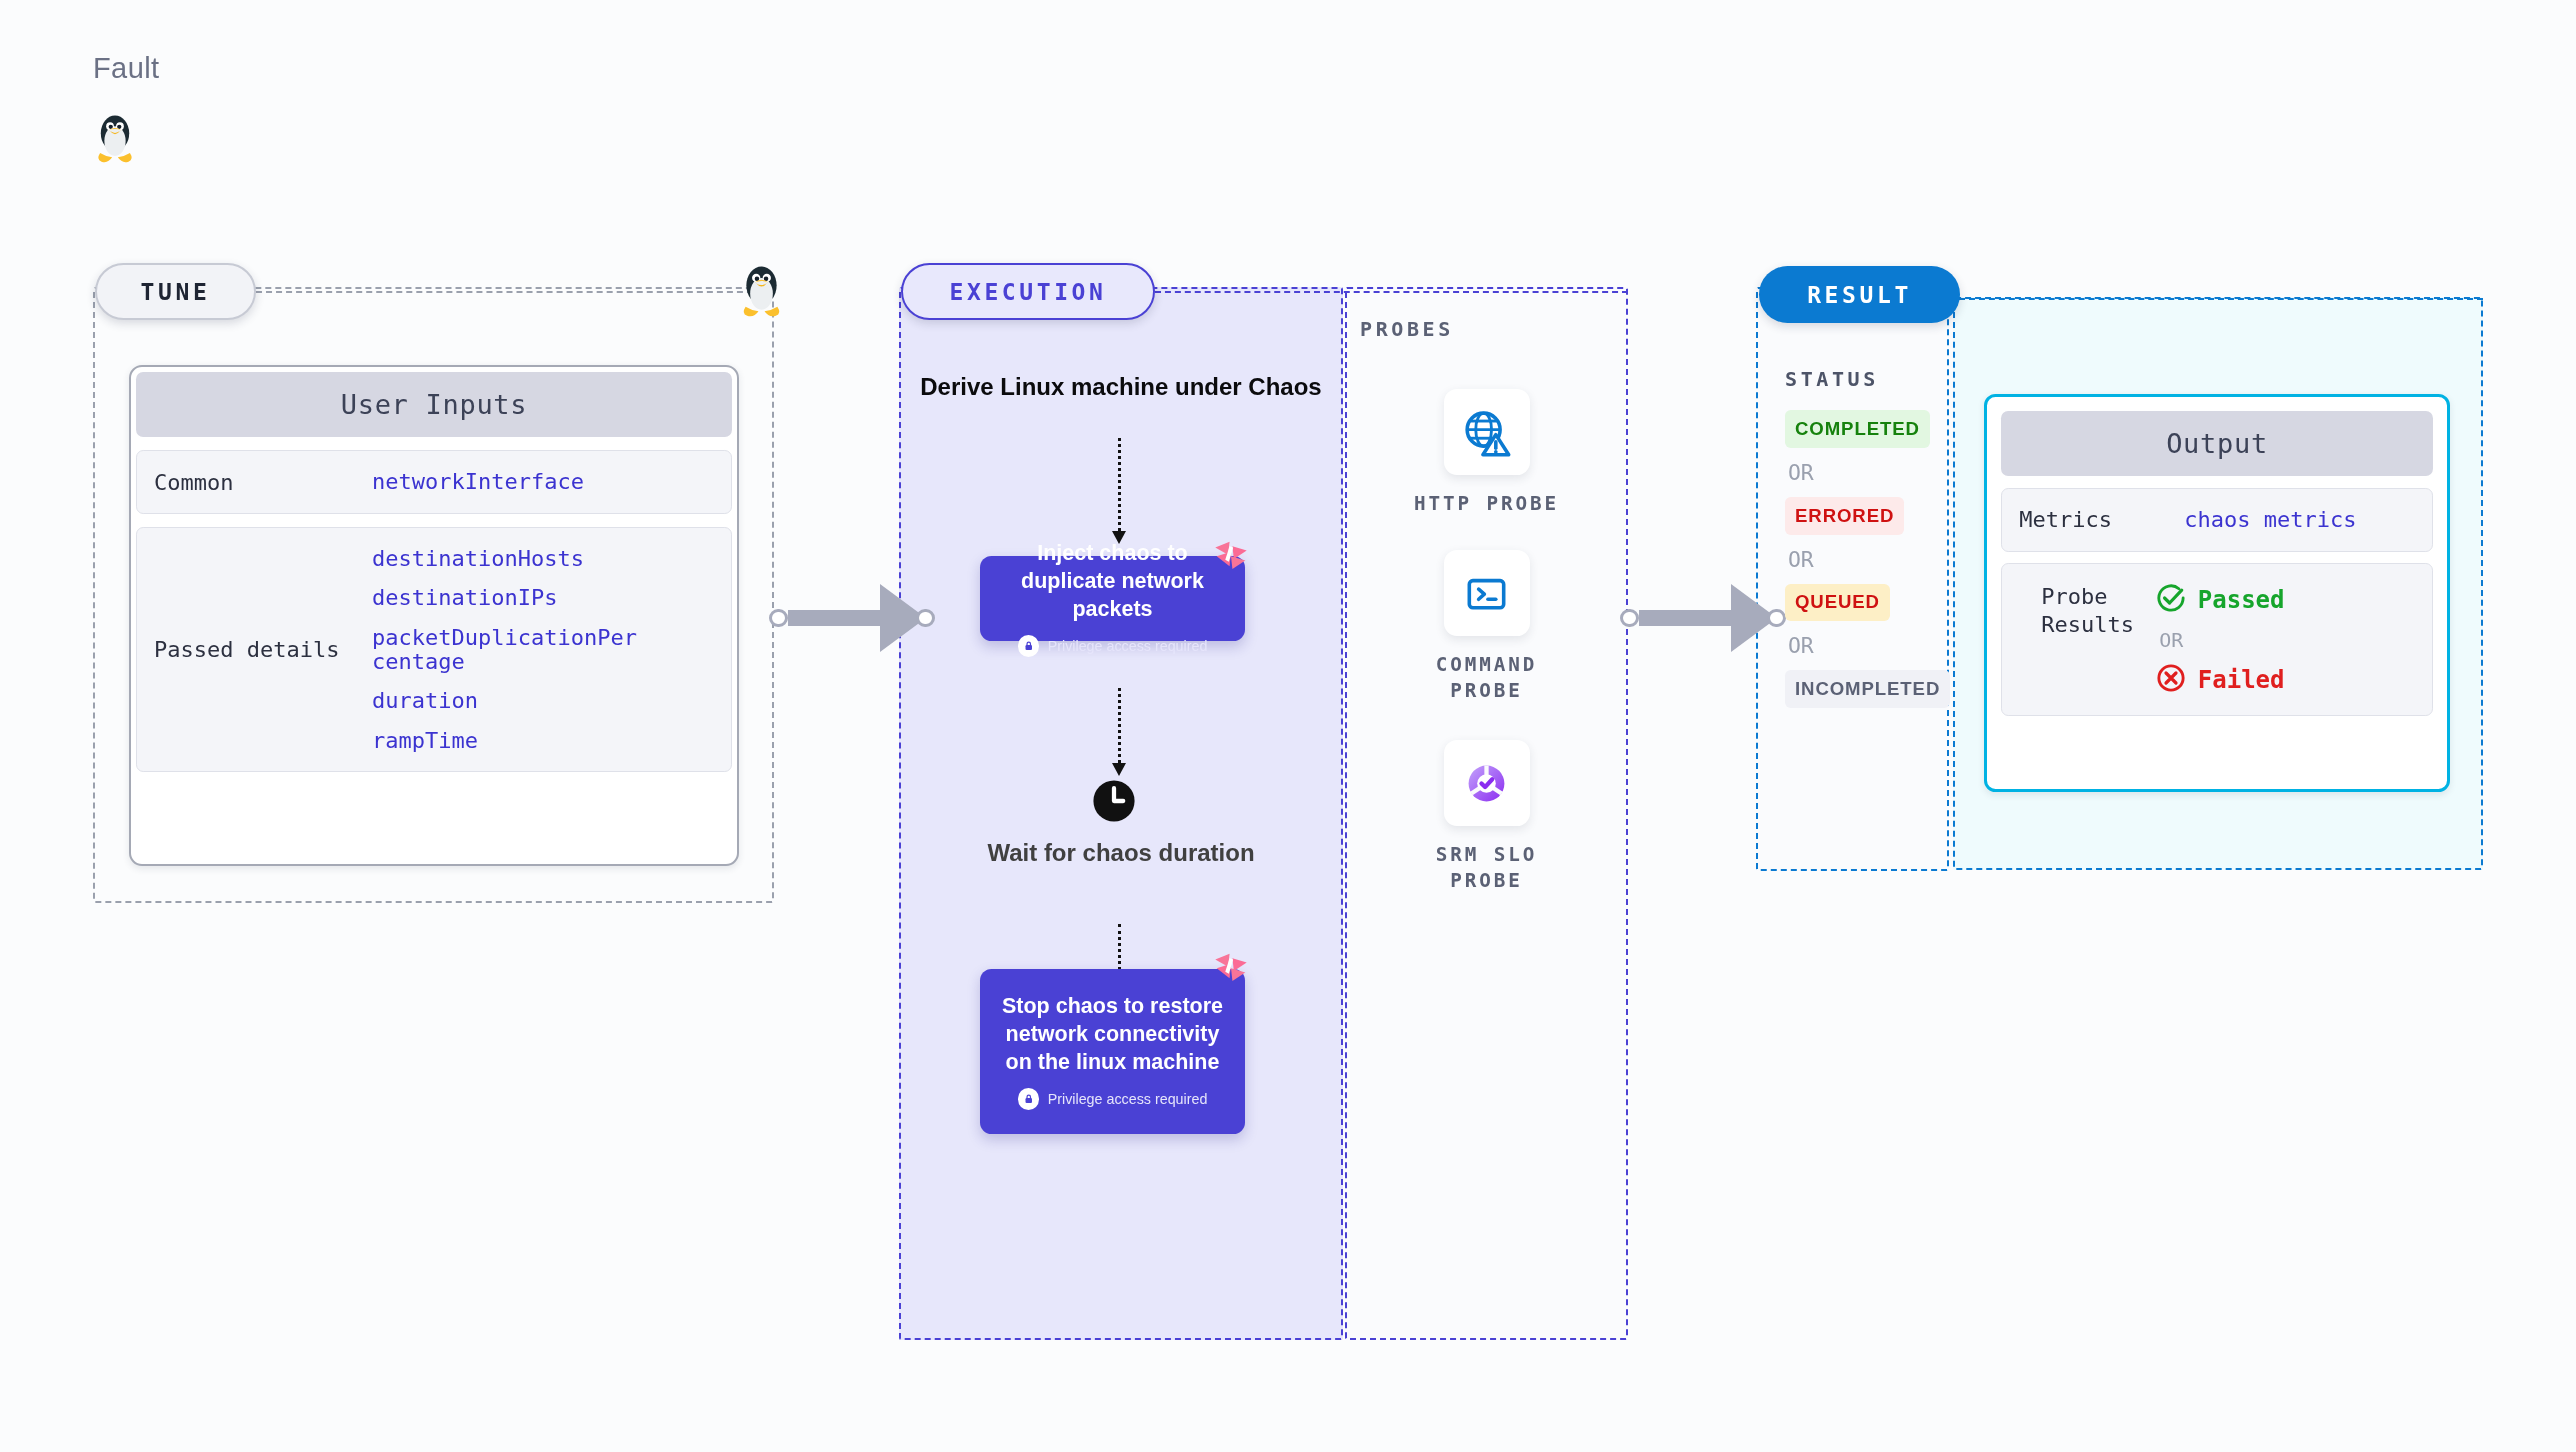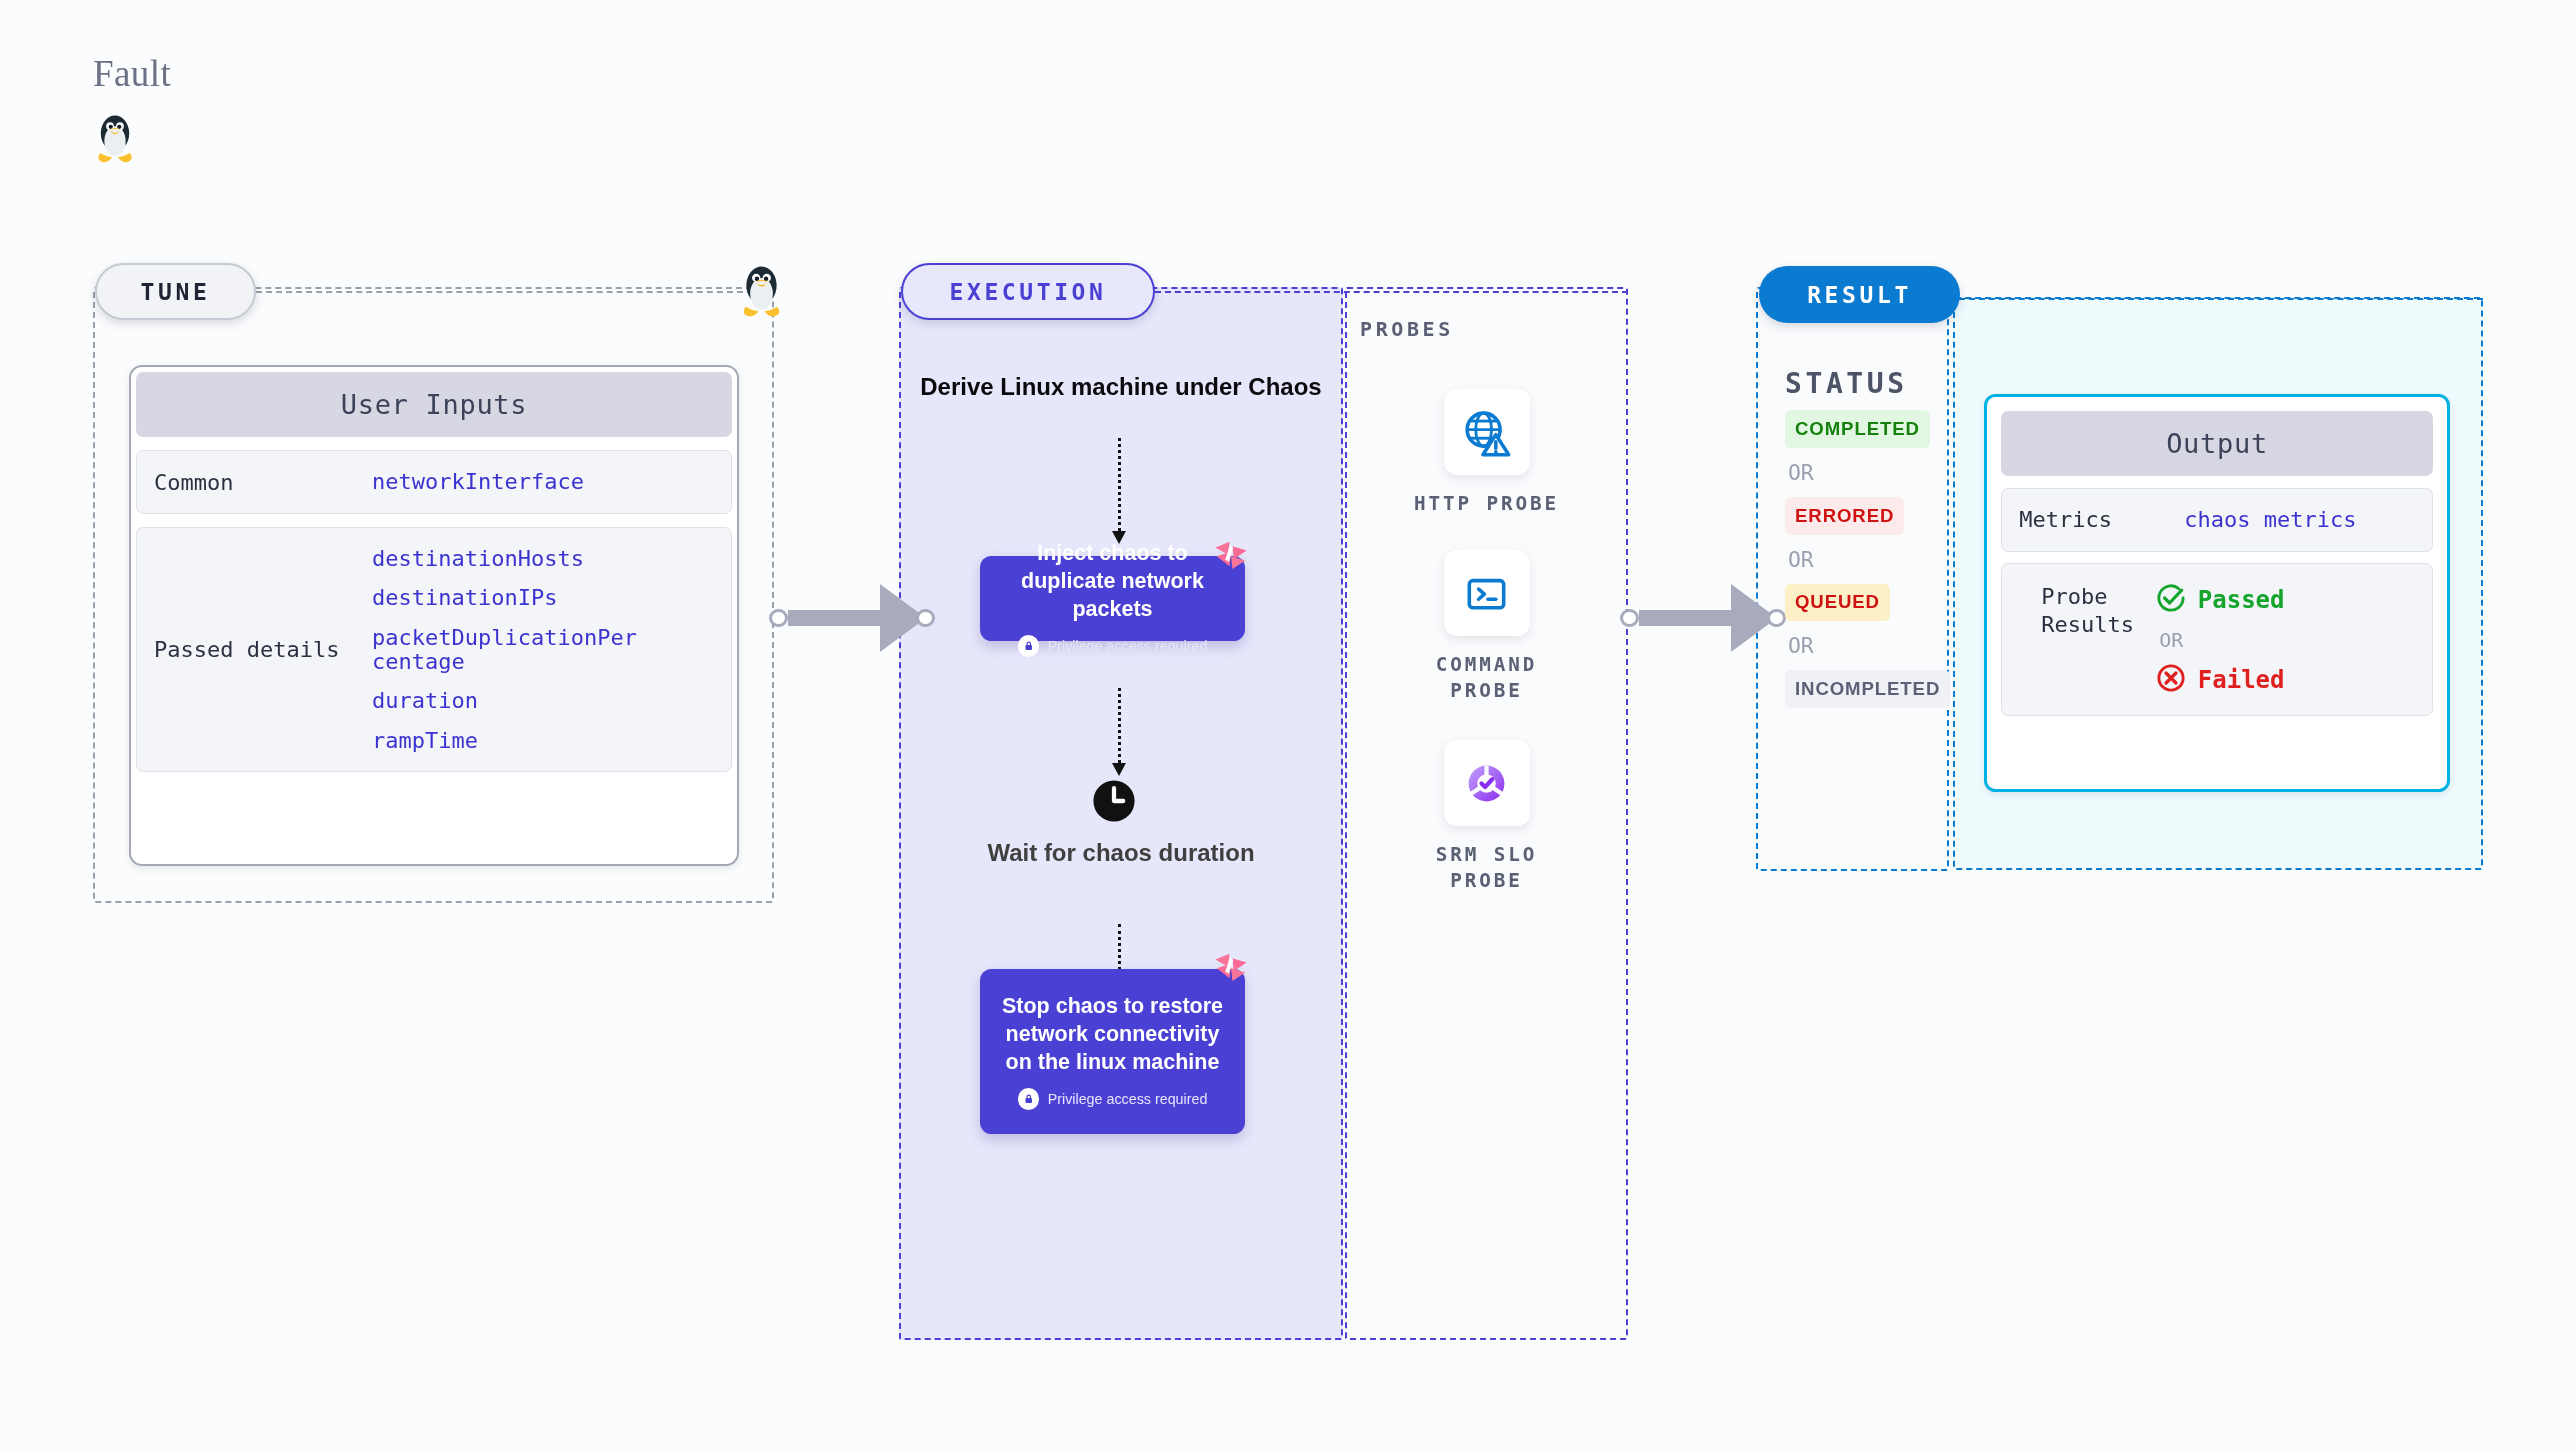--- a/index.html
+++ b/index.html
@@ -7,22 +7,22 @@
     width: 2576px; height: 1452px;
     background: #fbfcfd;
     font-family: "Liberation Sans", sans-serif;
     overflow: hidden;
   }
   .root { position: relative; width: 2576px; height: 1452px; }
 
   
   .hdr-kicker {
     position: absolute; left: 93px; top: 52px;
-    font-family: Liberation Serif, serif;
-    font-size: 37px; color: #6b7185; letter-spacing: 0.4px;
+    font-family: Liberation Sans, sans-serif;
+    font-size: 29px; color: #6b7185; letter-spacing: 0.4px;
   }
   .hdr-title-row {
     position: absolute; left: 93px; top: 111px;
     display: flex; align-items: center; gap: 21.5px;
   }
   .hdr-title {
     font-size: 38px; font-weight: bold; color: #0b0b0d;
     letter-spacing: -0.4px;
   }
 
@@ -185,21 +185,21 @@
     line-height:1.35; font-weight:bold;
   }
   .pi1 { left:1397px; top:389px; }
   .pi2 { left:1397px; top:550px; }
   .pi3 { left:1397px; top:740px; }
 
   
   .status-label {
     position:absolute; left:1785px; top:367px;
     font-family:"DejaVu Sans Mono", monospace;
-    font-size:28px; color:#4d5468; letter-spacing:3.6px; font-weight:bold;
+    font-size:20px; color:#4d5468; letter-spacing:3.6px; font-weight:bold;
   }
   .status-stack { position:absolute; left:1785px; top:410px; width:158px; }
   .status-chip {
     display:inline-block; border-radius:5.7px;
     font-size:18.6px; font-weight:bold; letter-spacing:0.9px;
     padding:7.9px 10px;
   }
   .chip-completed  { background:#e2f7e1; color:#16820d; }
   .chip-errored    { background:#fdeaea; color:#cf1111; }
   .chip-queued     { background:#fdefc6; color:#cf1111; }

